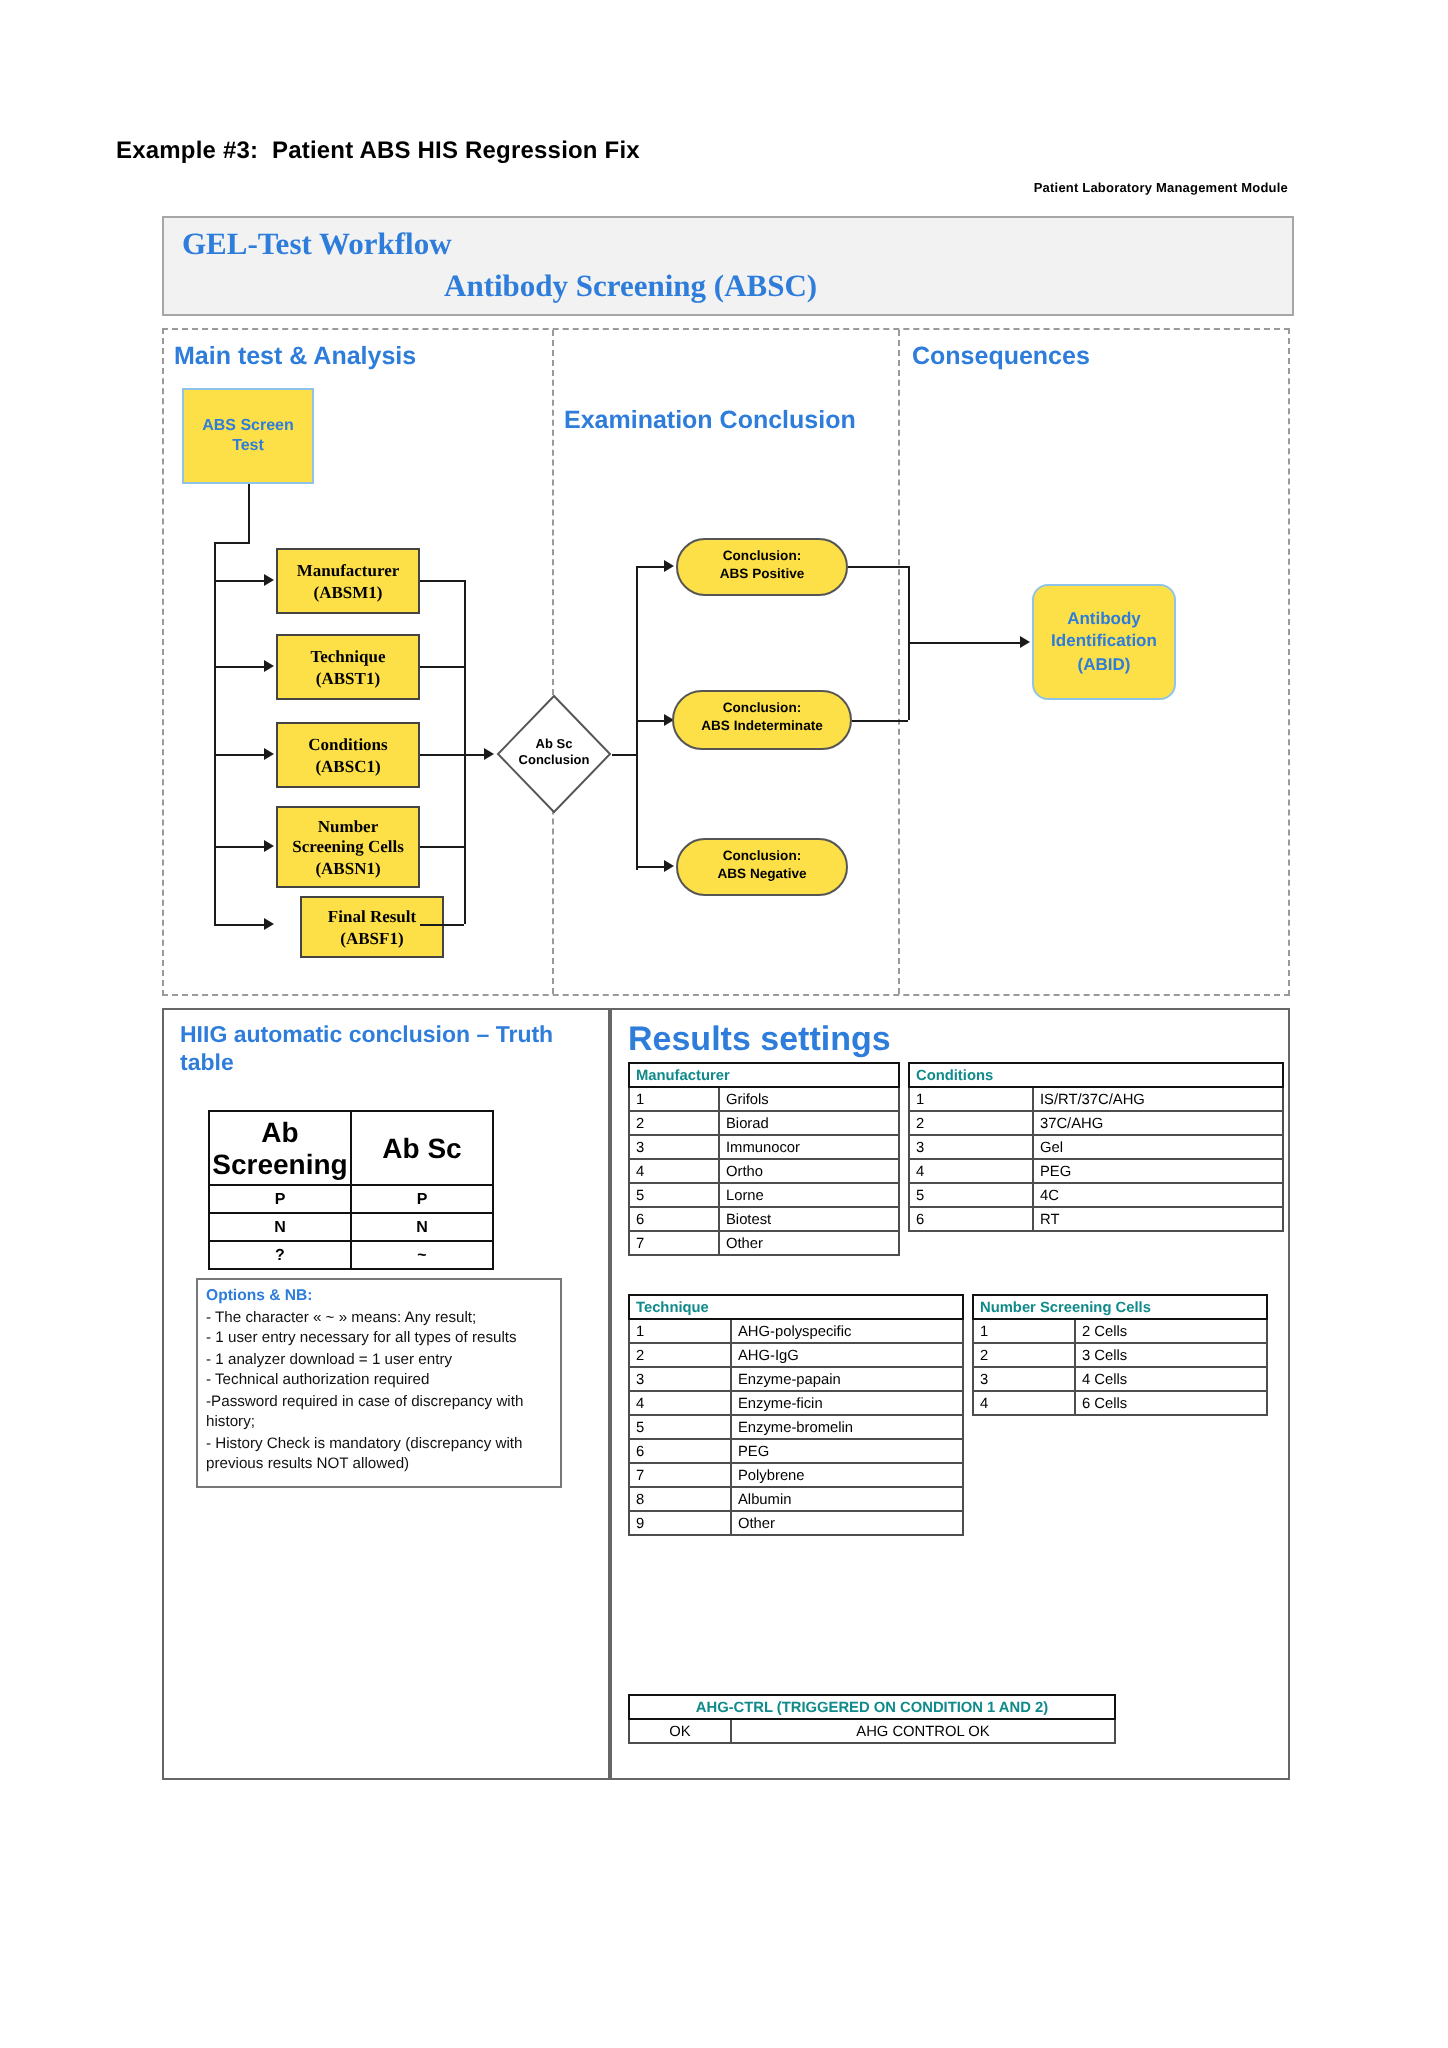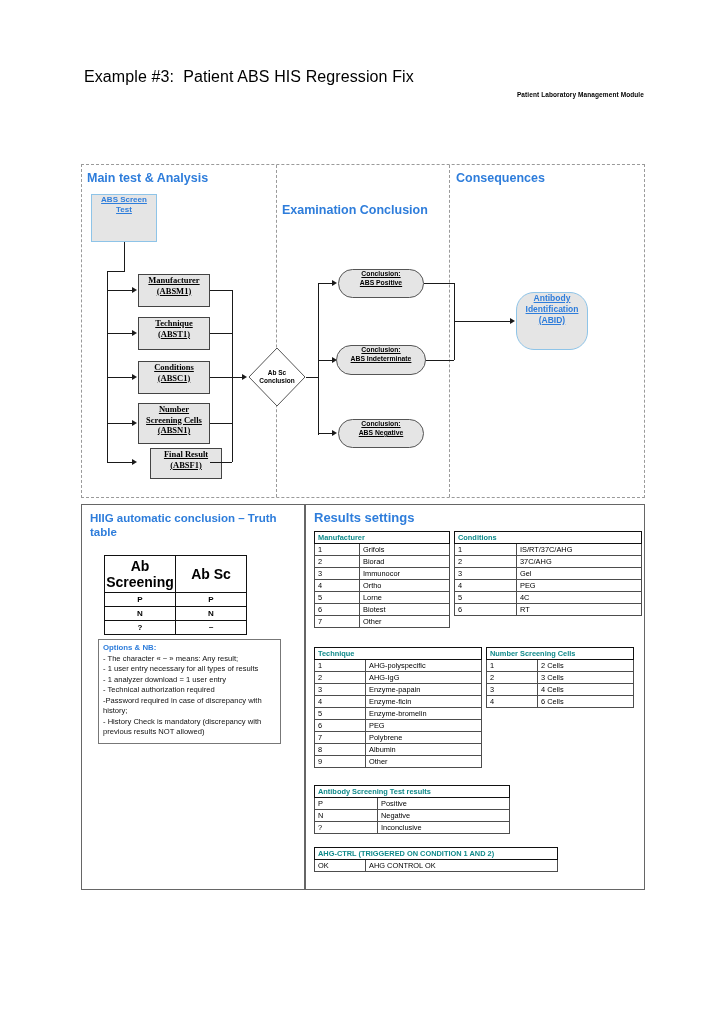--- a/index.html
+++ b/index.html
@@ -17,23 +17,23 @@
   }
   .page {
     position: absolute;
     left: 0; top: 0;
     width: 724px; height: 1024px;
   }
 
   
   #doc-title {
     position: absolute;
-    left: 84px; top: 68px;
-    font-size: 16px;
-    font-weight: normal;
+    left: 58px; top: 68px;
+    font-size: 12px;
+    font-weight: bold;
     letter-spacing: .1px;
     white-space: pre;
   }
   #module-label {
     position: absolute;
     right: 80px; top: 91px;
     font-size: 6.5px;
     font-weight: bold;
     letter-spacing: .1px;
   }
@@ -89,25 +89,24 @@
   }
   #head-main { left: 5px; top: 6px; }
   #head-exam { left: 200px; top: 6px; margin-top: 32px; }
   #head-cons { left: 374px; top: 6px; }
 
   
   .node {
     position: absolute;
     box-sizing: border-box;
     display: flex;
-    align-items: flex-start;
+    align-items: center;
     justify-content: center;
     text-align: center;
-    background: #e5e5e5;
-    text-decoration: underline;
+    background: #fde047;
   }
   .node-start {
     border: 1.5px solid #8ec4e8;
     color: #2e7ddb;
     font-size: 8px;
     font-weight: bold;
     line-height: 1.25;
   }
   .node-step {
     border: 1px solid #444;
@@ -221,21 +220,21 @@
   #results-panel {
     position: absolute;
     left: 305px; top: 504px;
     width: 340px; height: 386px;
     border: 1px solid #666;
     box-sizing: border-box;
   }
   #results-heading {
     position: absolute;
     left: 8px; top: 5px;
-    font-size: 13px;
+    font-size: 17px;
     font-weight: bold;
     color: #2e7ddb;
   }
   .data-table {
     position: absolute;
     border-collapse: collapse;
     font-size: 7.4px;
     background: #fff;
   }
   .data-table td {
@@ -254,31 +253,35 @@
   #tbl-manufacturer { left: 8px; top: 26px; width: 136px; }
   #tbl-manufacturer .code-col { width: 38px; }
   #tbl-conditions   { left: 148px; top: 26px; width: 188px; }
   #tbl-conditions .code-col { width: 55px; }
   #tbl-technique    { left: 8px; top: 142px; width: 168px; }
   #tbl-technique .code-col { width: 44px; }
   #tbl-cells        { left: 180px; top: 142px; width: 148px; }
   #tbl-cells .code-col { width: 44px; }
   #tbl-abs-results  { left: 8px; top: 280px; width: 196px; }
   #tbl-abs-results .code-col { width: 56px; }
-  #tbl-ahg          { left: 8px; top: 342px; width: 244px; }
+  #tbl-ahg          { left: 8px; top: 342px; width: 244px; text-align: center; }
   #tbl-ahg .code-col { width: 44px; }
 </style>
 </head>
 <body>
 
 <div class="page">
 
   <div id="doc-title">Example #3:  Patient ABS HIS Regression Fix</div>
   <div id="module-label">Patient Laboratory Management Module</div>
 
+  <div id="title-banner">
+    <div id="banner-line1">GEL-Test Workflow</div>
+    <div id="banner-line2">Antibody Screening (ABSC)</div>
+  </div>
 
   <div id="workflow-panel">
 
     <div class="col-divider" id="divider-1"></div>
     <div class="col-divider" id="divider-2"></div>
 
     <div class="col-heading" id="head-main">Main test &amp; Analysis</div>
     <div class="col-heading" id="head-exam">Examination Conclusion</div>
     <div class="col-heading" id="head-cons">Consequences</div>
 
@@ -360,21 +363,21 @@
       <span style="white-space:pre-line">Conclusion:
 ABS Negative</span>
     </div>
 
     <div class="line line-h" style="left:342px; top:118px; width:30px;"></div>
     <div class="line line-h" style="left:344px; top:195px; width:28px;"></div>
     <div class="line line-v" style="left:372px; top:118px; height:77px;"></div>
     <div class="line line-h" style="left:372px; top:156px; width:56px;"></div>
     <div class="arrow-r" style="left:428px; top:153px;"></div>
 
-    <div class="node node-result" style="left:434px; top:127px; width:72px; height:58px;border-radius:18px;">
+    <div class="node node-result" style="left:434px; top:127px; width:72px; height:58px;">
       <span style="white-space:pre-line">Antibody
 Identification
 (ABID)</span>
     </div>
   </div>
 
   <div id="truth-panel">
     <div id="truth-heading">HIIG automatic conclusion – Truth table</div>
 
     <table id="truth-table">
@@ -541,39 +544,20 @@
             <td class="code-col">3</td>
             <td>4 Cells</td>
           </tr>
       <tr>
             <td class="code-col">4</td>
             <td>6 Cells</td>
           </tr>
     </tbody>
       </table>
 
-    <table class="data-table" id="tbl-abs-results">
-      <tbody>
-          <tr class="thead">
-        <td colspan="2">Antibody Screening Test results</td>
-      </tr>
-      <tr>
-            <td class="code-col">P</td>
-            <td>Positive</td>
-          </tr>
-      <tr>
-            <td class="code-col">N</td>
-            <td>Negative</td>
-          </tr>
-      <tr>
-            <td class="code-col">?</td>
-            <td>Inconclusive</td>
-          </tr>
-    </tbody>
-      </table>
 
     <table class="data-table" id="tbl-ahg">
       <tbody>
           <tr class="thead">
         <td colspan="2">AHG-CTRL (TRIGGERED ON CONDITION 1 AND 2)</td>
       </tr>
       <tr>
             <td class="code-col">OK</td>
             <td>AHG CONTROL OK</td>
           </tr>

